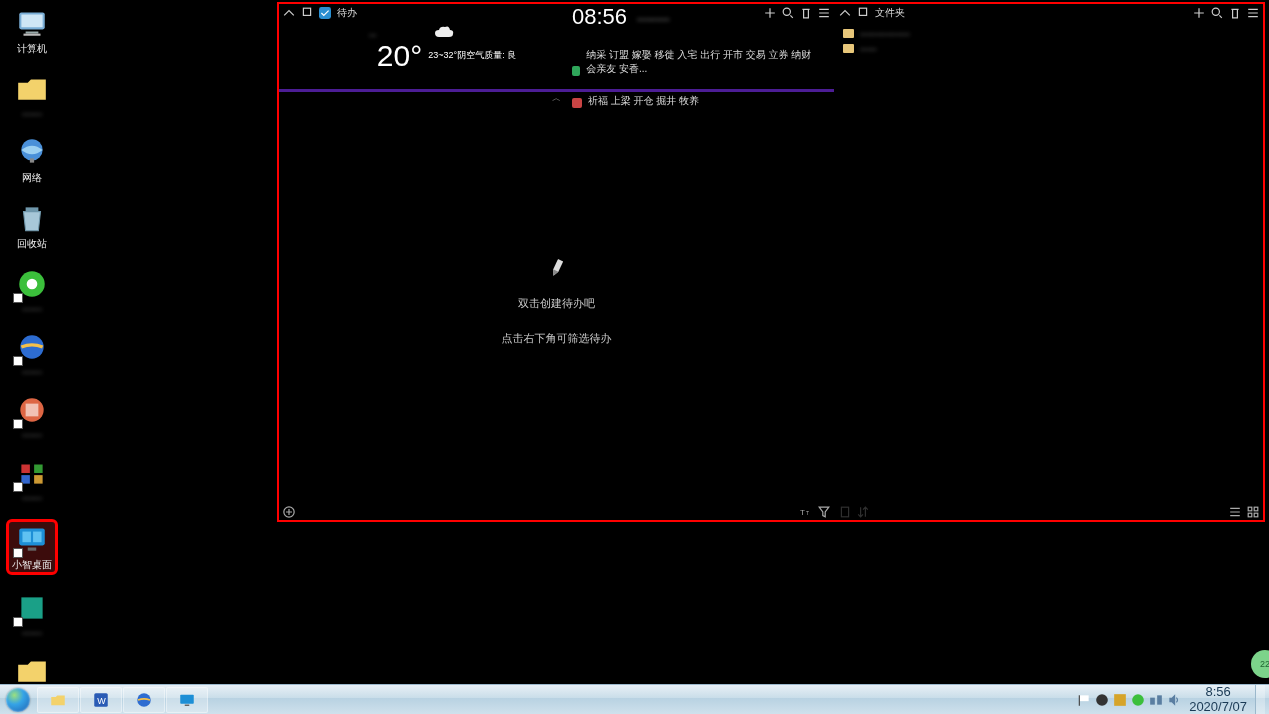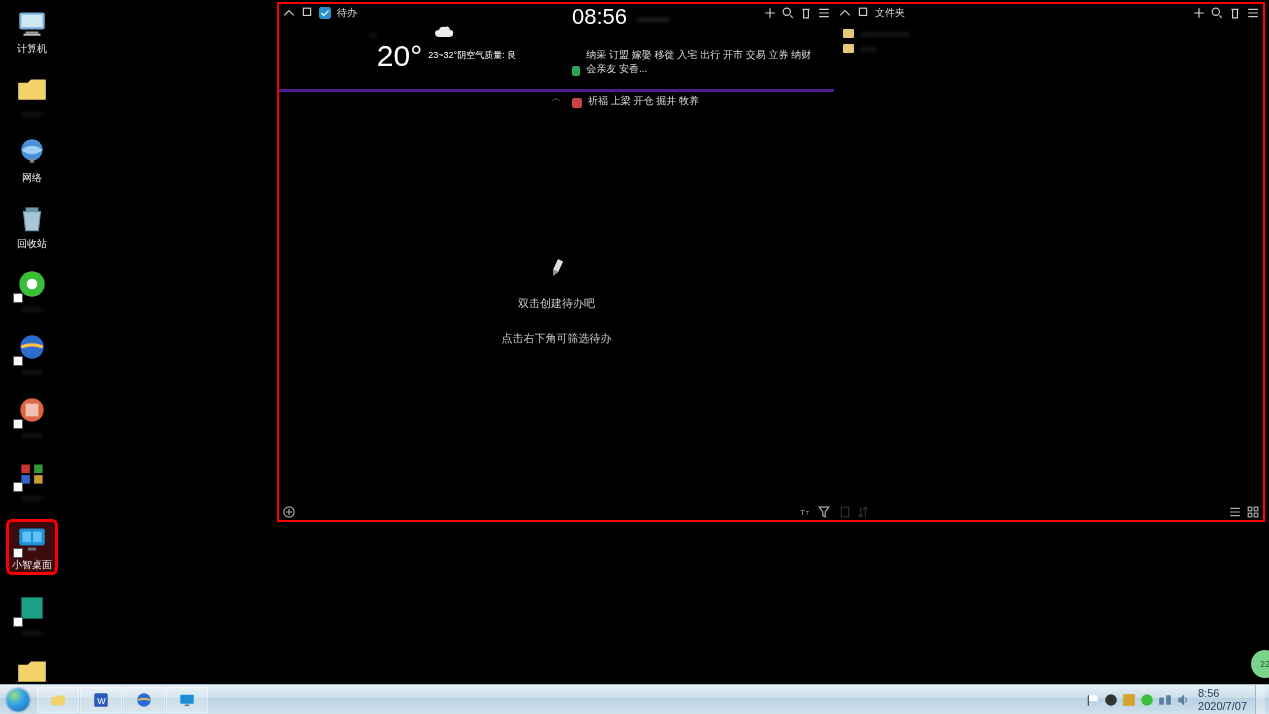--- a/index.html
+++ b/index.html
@@ -175,21 +175,21 @@
     border-radius:2px;
     display:flex; align-items:center; justify-content:center;
     cursor:pointer;
   }
   .tb-btn svg { width:18px; height:18px; }
   .tray {
     margin-left:auto; display:flex; align-items:center; gap:4px;
     padding-right:4px;
   }
   .tray .tic { width:14px; height:14px; display:flex; align-items:center; justify-content:center; }
-  .tray .clock { font-size:11px; line-height:1.1; text-align:left; color:#1a3a55; padding:0 4px; }
+  .tray .clock { font-size:13px; line-height:1.1; text-align:center; color:#1a3a55; padding:0 4px; }
   .show-desktop { width:10px; height:30px; border-left:1px solid #9bb8cc; background: rgba(255,255,255,.3); }
 </style>
 </head>
 <body>
 
 <div class="desktop-icons">
   <div class="di">
     <div class="ic">
       <svg viewBox="0 0 32 32">
           <rect x="4" y="6" width="24" height="16" rx="2" fill="#7aaed6"></rect>

